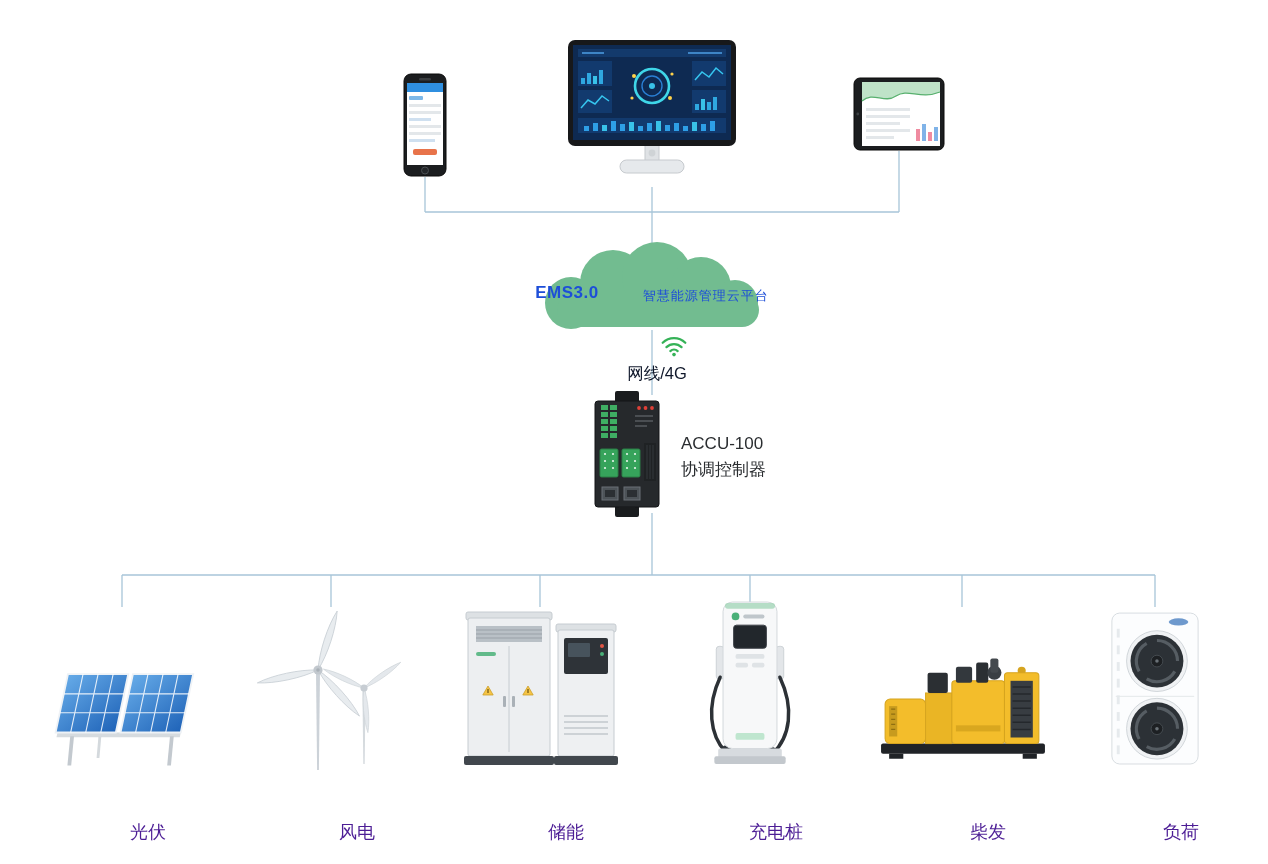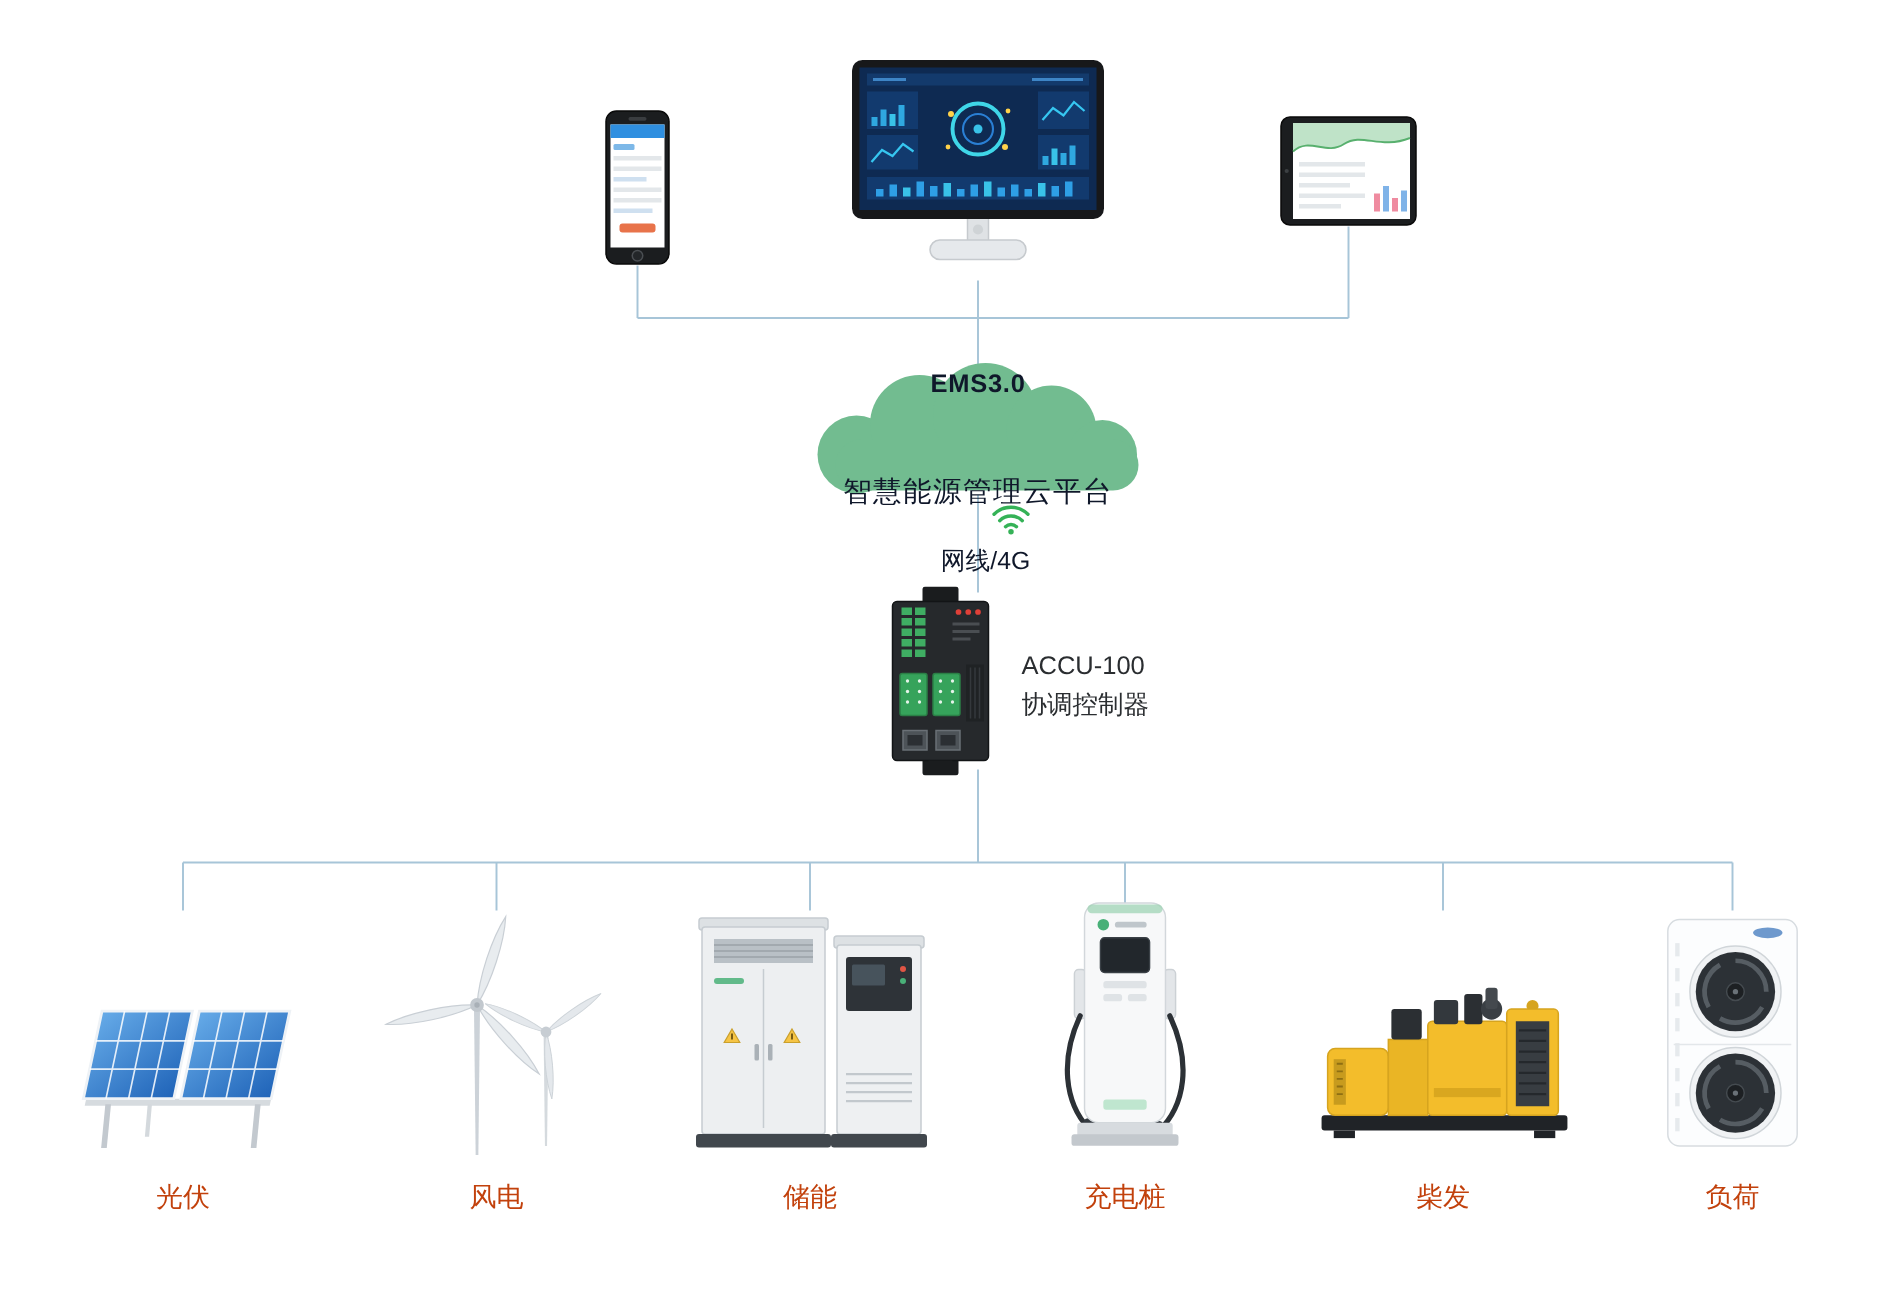--- a/index.html
+++ b/index.html
@@ -5,34 +5,34 @@
   * { margin:0; padding:0; box-sizing:border-box; }
   body { font-family:"Liberation Sans", sans-serif; background:#ffffff; }
   #canvas { position:relative; width:1268px; height:864px; background:#ffffff; overflow:hidden; }
   .abs { position:absolute; }
   svg { display:block; }
   #connectors { position:absolute; left:0; top:0; width:1268px; height:864px; pointer-events:none; }
   .conn { stroke:#a7c5d8; stroke-width:1.3; fill:none; }
 
   .cloud-wrap { left:517px; top:239px; width:270px; height:98px; }
   .cloud-text { position:absolute; left:0; top:0; width:100%; height:100%;
-    display:flex; flex-direction:column; align-items:center; justify-content:center;
-    padding-top:10px; color:#0f172a;gap:44px; }
+    display:flex; flex-direction:row; align-items:center; justify-content:center;
+    padding-top:10px; color:#1d4ed8;gap:44px; }
   .cloud-line1 { font-size:17px; font-weight:600; letter-spacing:0.5px; }
-  .cloud-line2 { font-size:19px; margin-top:5px; letter-spacing:1px; }
+  .cloud-line2 { font-size:13px; margin-top:5px; letter-spacing:1px; }
 
   .wifi-wrap { left:660px; top:333px; width:28px; height:25px; }
   .link-label { left:657px; top:363px; transform:translateX(-50%);
     font-size:16.5px; color:#0f172a; white-space:nowrap; }
 
   .controller-wrap { left:589px; top:391px; width:76px; height:126px; }
   .controller-label { left:681px; top:431px; font-size:17px; color:#2a2d30; line-height:1.55; white-space:nowrap; }
 
-  .device-label { position:absolute; top:786px; transform:translateX(-50%);
-    font-size:18px; color:#c2410c; white-space:nowrap; }
+  .device-label { position:absolute; top:820px; transform:translateX(-50%);
+    font-size:18px; color:#4c1d95; white-space:nowrap;margin-left:26px; }
 
   .phone-wrap   { left:403px; top:73px;  width:44px;  height:104px; }
   .monitor-wrap { left:568px; top:40px;  width:168px; height:148px; }
   .tablet-wrap  { left:853px; top:77px;  width:92px;  height:74px;  }
 
   .solar-wrap   { left:42px;   top:642px; width:160px; height:132px; }
   .wind-wrap    { left:256px;  top:592px; width:150px; height:188px; }
   .storage-wrap { left:460px;  top:596px; width:160px; height:178px; }
   .charger-wrap { left:697px;  top:588px; width:106px; height:190px; }
   .diesel-wrap  { left:877px;  top:624px; width:172px; height:142px; }

